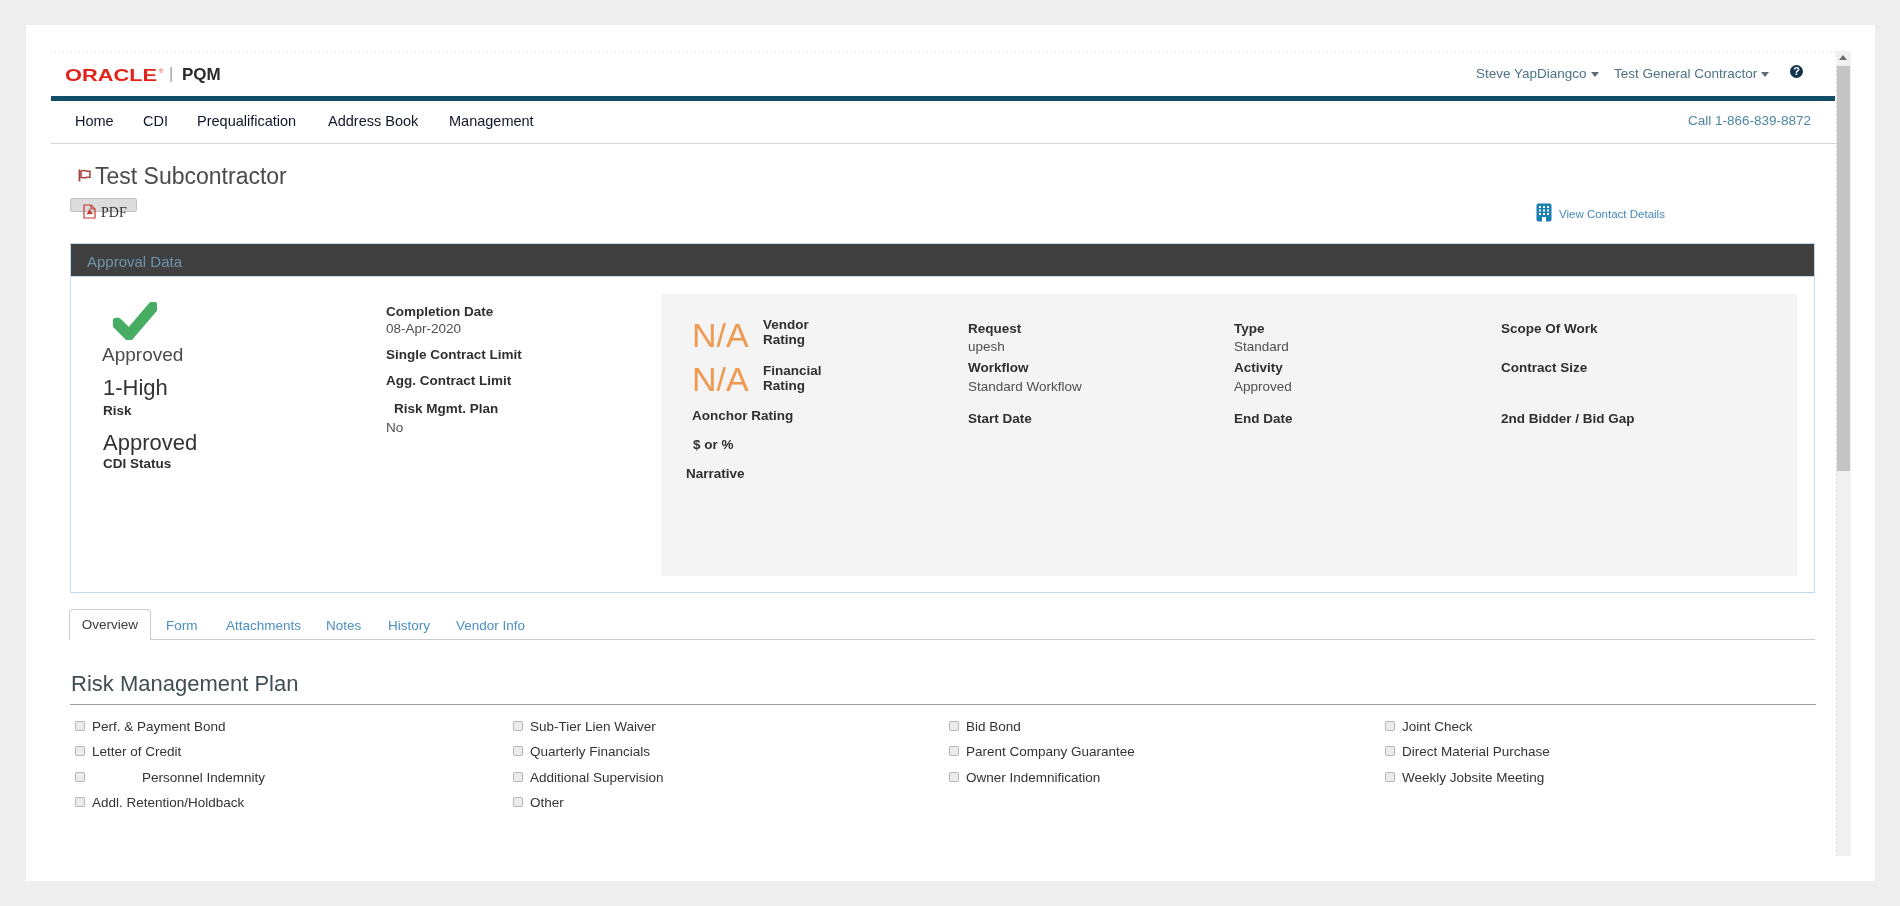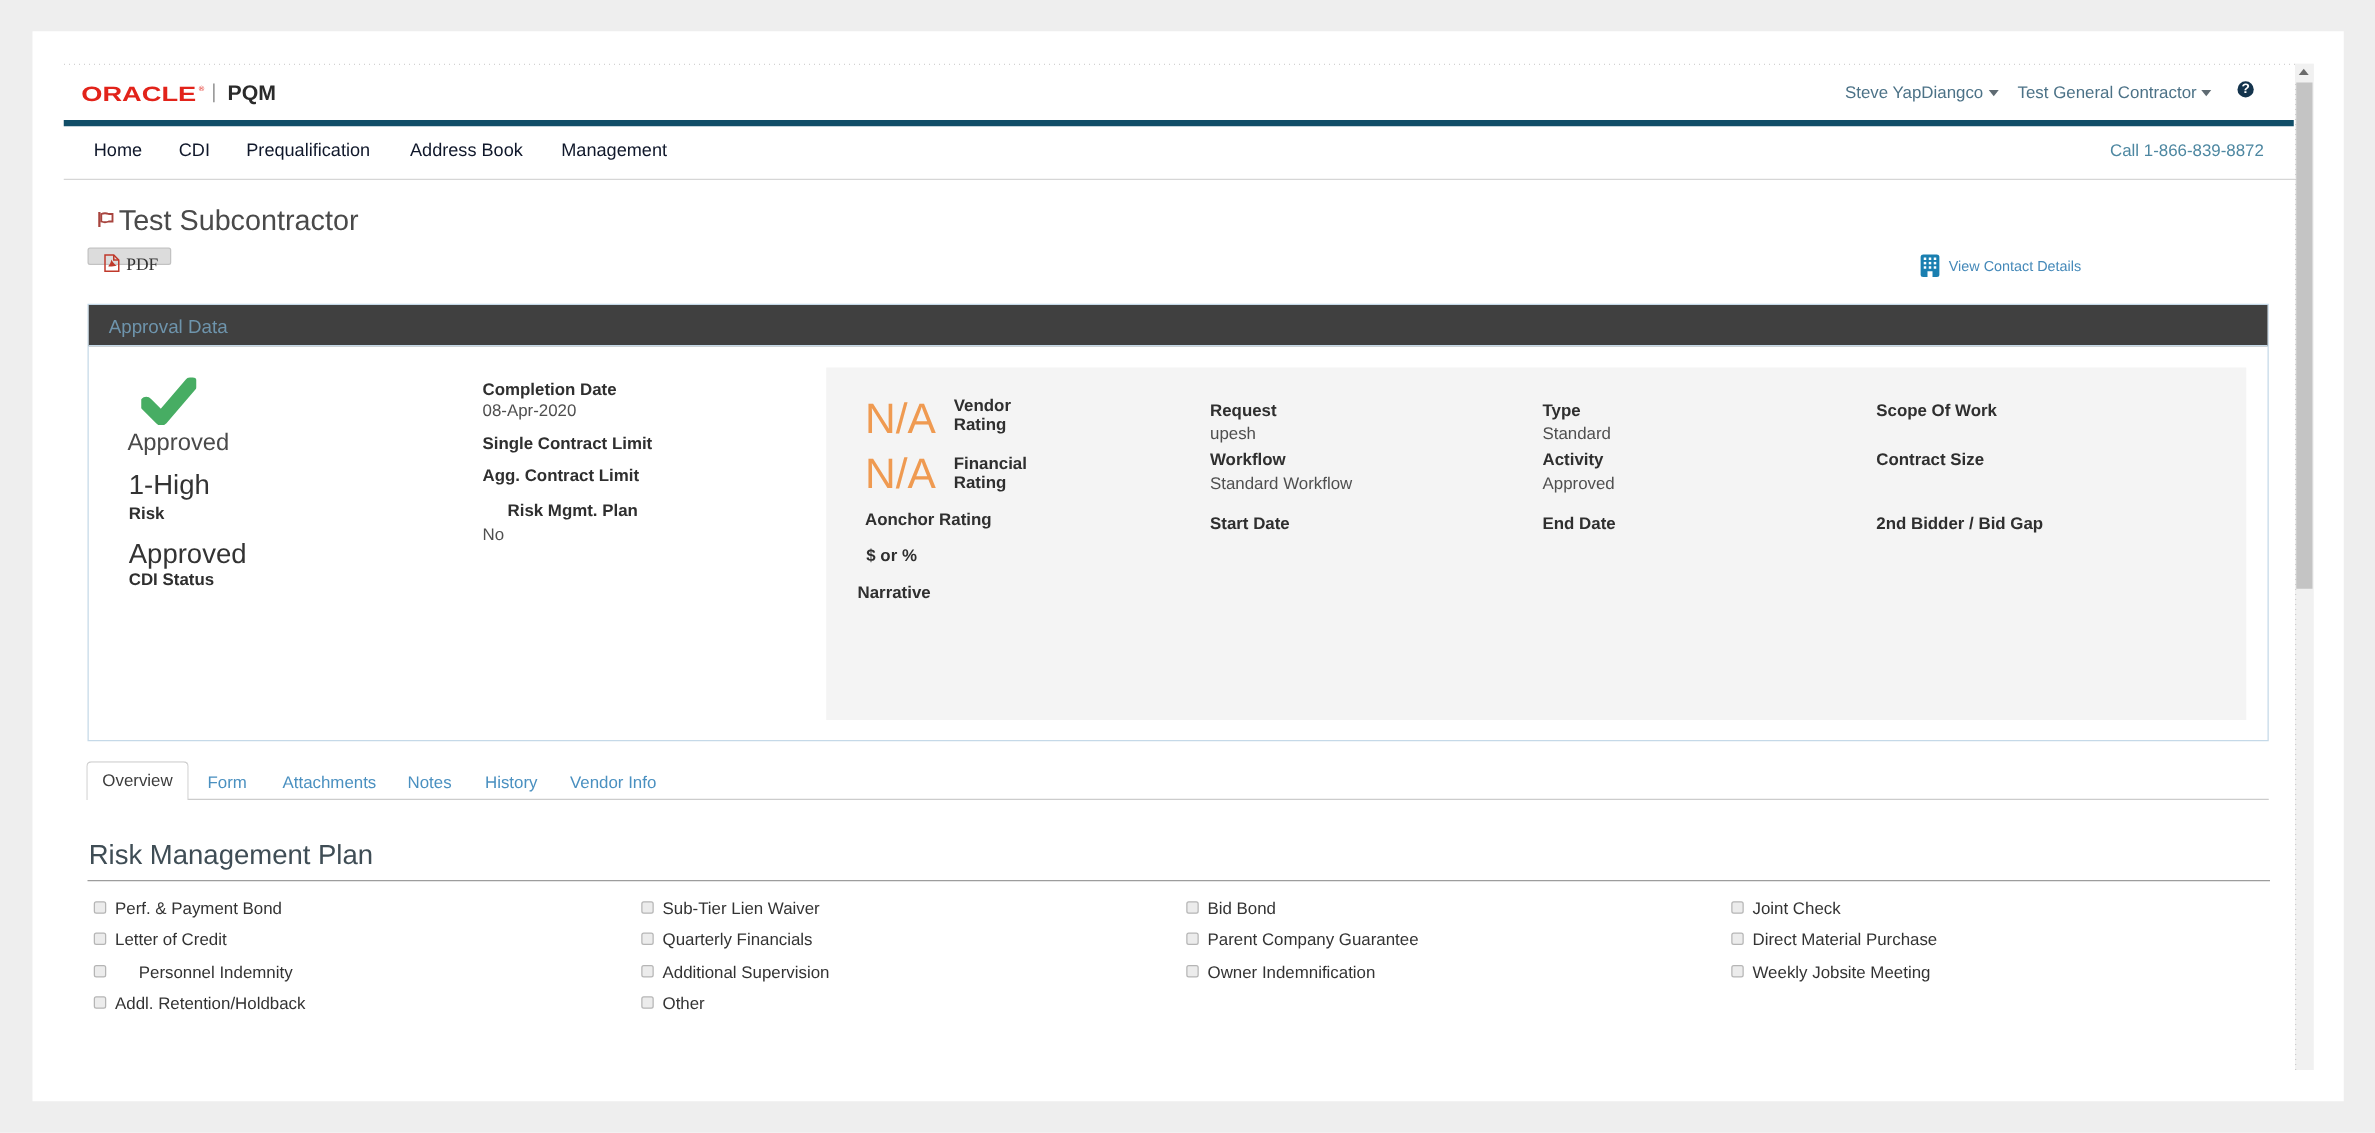--- a/index.html
+++ b/index.html
@@ -111,21 +111,21 @@
     <div class="abs" style="left:31px; top:100px; font-size:19px; color:#4a4a4a;">Approved</div>
     <div class="abs" style="left:32px; top:131px; font-size:22px; color:#333;">1-High</div>
     <div class="abs lbl" style="left:32px; top:159px;">Risk</div>
     <div class="abs" style="left:32px; top:186px; font-size:22px; color:#333;">Approved</div>
     <div class="abs lbl" style="left:32px; top:212px;">CDI Status</div>
 
     <div class="abs lbl" style="left:315px; top:60px;">Completion Date</div>
     <div class="abs val" style="left:315px; top:77px;">08-Apr-2020</div>
     <div class="abs lbl" style="left:315px; top:103px;">Single Contract Limit</div>
     <div class="abs lbl" style="left:315px; top:129px;">Agg. Contract Limit</div>
-    <div class="abs lbl" style="left:315px; top:157px;padding-left:20px;">Risk Mgmt. Plan</div>
+    <div class="abs lbl" style="left:303px; top:157px;padding-left:20px;">Risk Mgmt. Plan</div>
     <div class="abs val" style="left:315px; top:176px;">No</div>
 
     <div class="abs graypanel">
       <div class="abs na" style="left:31px; top:22px;">N/A</div>
       <div class="abs lbl" style="left:102px; top:23px;">Vendor<br>Rating</div>
       <div class="abs na" style="left:31px; top:66px;">N/A</div>
       <div class="abs lbl" style="left:102px; top:69px;">Financial<br>Rating</div>
       <div class="abs lbl" style="left:31px; top:114px;">Aonchor Rating</div>
       <div class="abs lbl" style="left:32px; top:143px;">$ or %</div>
       <div class="abs lbl" style="left:25px; top:172px;">Narrative</div>
@@ -153,21 +153,21 @@
   <div class="abs tab" style="left:362px;">History</div>
   <div class="abs tab" style="left:430px;">Vendor Info</div>
 
   <div class="abs rhead">Risk Management Plan</div>
   <div class="rline"></div>
   <div class="cb" style="left:49px; top:696px;"></div>
     <div class="cl" style="left:66px; top:694px;">Perf. &amp; Payment Bond</div>
   <div class="cb" style="left:49px; top:721px;"></div>
     <div class="cl" style="left:66px; top:719px;">Letter of Credit</div>
   <div class="cb" style="left:49px; top:747px;"></div>
-    <div class="cl" style="left:49px; top:745px;padding-left:36px;">Personnel Indemnity</div>
+    <div class="cl" style="left:80px; top:745px;padding-left:36px;">Personnel Indemnity</div>
   <div class="cb" style="left:49px; top:772px;"></div>
     <div class="cl" style="left:66px; top:770px;">Addl. Retention/Holdback</div>
   <div class="cb" style="left:487px; top:696px;"></div>
     <div class="cl" style="left:504px; top:694px;">Sub-Tier Lien Waiver</div>
   <div class="cb" style="left:487px; top:721px;"></div>
     <div class="cl" style="left:504px; top:719px;">Quarterly Financials</div>
   <div class="cb" style="left:487px; top:747px;"></div>
     <div class="cl" style="left:504px; top:745px;">Additional Supervision</div>
   <div class="cb" style="left:487px; top:772px;"></div>
     <div class="cl" style="left:504px; top:770px;">Other</div>

